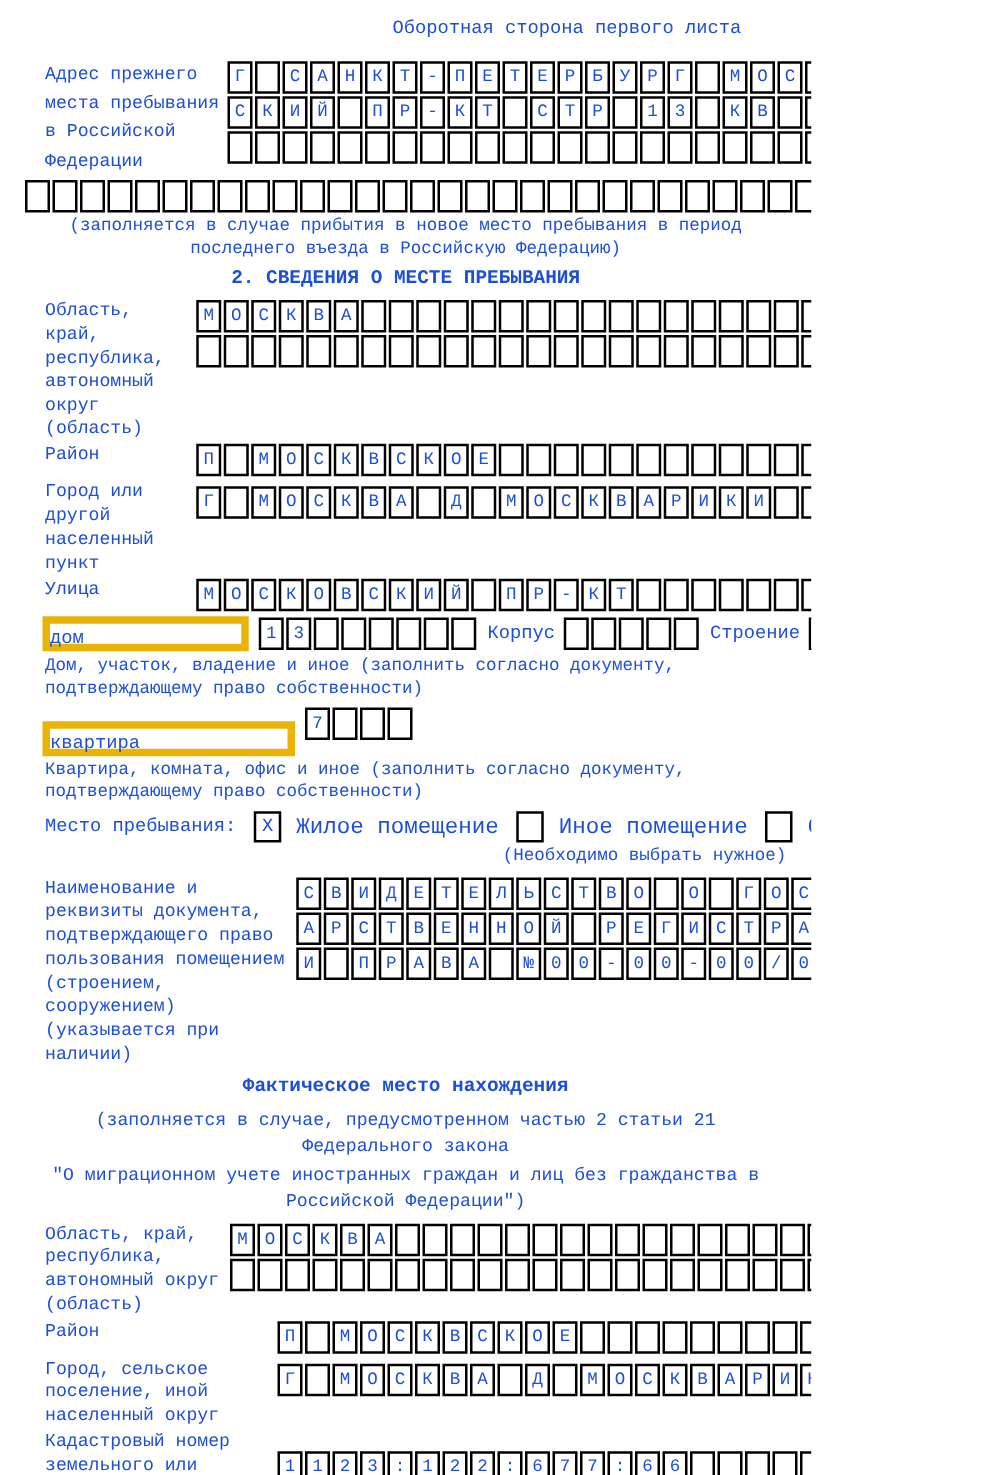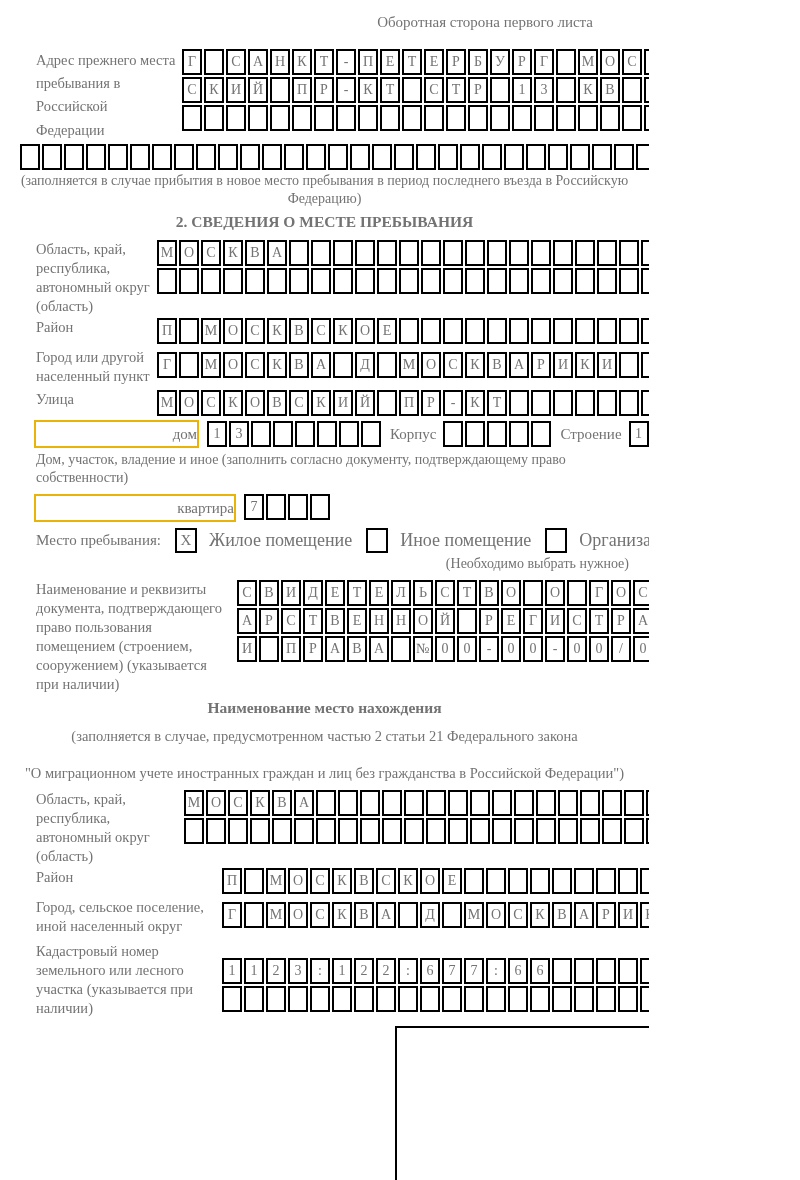--- a/index.html
+++ b/index.html
@@ -1,20 +1,20 @@
 <!DOCTYPE html>
 <html><head>
 <meta charset="utf-8">
 <style>
   * { box-sizing: border-box; margin: 0; padding: 0; }
   html, body { background: #ffffff; }
   .page {
     width: 649px; height: 1180px;
-    background: #ffffff; color: #737373;
-    font-family: Liberation Serif, serif;
+    background: #ffffff; color: #1d4ed8;
+    font-family: Liberation Mono, monospace;
     padding: 14px 20px 0 20px;
     overflow: hidden;
     position: relative;
   }
   .top-title { text-align: right; font-size: 15px; padding-right: 36px; margin-bottom: 18px; }
 
   .frow { display: flex; align-items: flex-start; margin-bottom: 2px; }
   .label { font-size: 14.5px; line-height: 1.3; padding-left: 16px; padding-right: 4px; flex: none; }
   .lw-addr { flex-basis: 162px; line-height: 1.6; }
   .lw-s2   { flex-basis: 137px; }
@@ -28,25 +28,25 @@
     width: 20px; height: 26px; flex: none;
     border: 2px solid #000; margin-right: 2px;
     text-align: center; font-size: 14px; line-height: 22px;
     background: #fff;
   }
   .note { font-size: 14px; line-height: 1.3; margin: 1px 0 5px; padding-left: 16px; }
   .note-center { text-align: center; padding-left: 0; }
   .heading { font-size: 15.5px; font-weight: bold; text-align: center; margin: 5px 0 9px; }
 
   .wide-box {
-    border: 2px solid #eab308; height: 28px; line-height: 24px;
-    text-align: right; font-size: 15px; flex: none; background: #fff;
+    border: 6px solid #eab308; height: 28px; line-height: 24px;
+    text-align: left; font-size: 15px; flex: none; background: #fff;
   }
   .dom-box { width: 165px; margin: 0 8px 0 14px; }
-  .kv-box  { width: 202px; margin: 1px 8px 0 14px; }
+  .kv-box  { width: 202px; margin: 12px 8px 0 14px; }
   .inline-label { font-size: 15px; line-height: 28px; margin: 0 7px; flex: none; }
   .dom-row .cells, .kv-row .cells { margin-top: 1px; }
 
   .mesto-row { align-items: center; margin: 6px 0 2px; }
   .mesto-label { font-size: 15px; padding-left: 16px; flex: none; }
   .checkbox {
     width: 22px; height: 25px; flex: none;
     border: 2px solid #000; margin: 0 12px 0 14px;
     text-align: center; font-size: 15px; line-height: 21px; background: #fff;
   }
@@ -375,20 +375,21 @@
 
   <div class="frow kv-row">
     <div class="wide-box kv-box">квартира</div>
     <div class="cells">
         <span class="cell">7</span>
         <span class="cell"></span>
         <span class="cell"></span>
         <span class="cell"></span>
       </div>
   </div>
+  <div class="note">Квартира, комната, офис и иное (заполнить согласно документу, подтверждающему право собственности)</div>
 
   <div class="frow mesto-row">
     <span class="mesto-label">Место пребывания:</span>
     <span class="checkbox">X</span>
     <span class="opt-label">Жилое помещение</span>
     <span class="checkbox"></span>
     <span class="opt-label">Иное помещение</span>
     <span class="checkbox"></span>
     <span class="opt-label">Организация</span>
   </div>
@@ -462,22 +463,22 @@
           <span class="cell">0</span>
           <span class="cell">0</span>
           <span class="cell">/</span>
           <span class="cell">0</span>
           <span class="cell">0</span>
           <span class="cell">0</span>
         </div>
     </div>
   </div>
 
-  <div class="heading">Наименование место нахождения</div>
-  <div class="fact-note" style="margin-bottom:16px">(заполняется в случае, предусмотренном частью 2 статьи 21 Федерального закона</div>
+  <div class="heading">Фактическое место нахождения</div>
+  <div class="fact-note" style="margin-bottom:2px">(заполняется в случае, предусмотренном частью 2 статьи 21 Федерального закона</div>
   <div class="fact-note">"О миграционном учете иностранных граждан и лиц без гражданства в Российской Федерации")</div>
 
   <div class="frow" style="min-height:76px">
     <div class="label lw-s3">Область, край, республика, автономный округ (область)</div>
     <div class="rows">
       <div class="cells">
           <span class="cell">М</span>
           <span class="cell">О</span>
           <span class="cell">С</span>
           <span class="cell">К</span>

